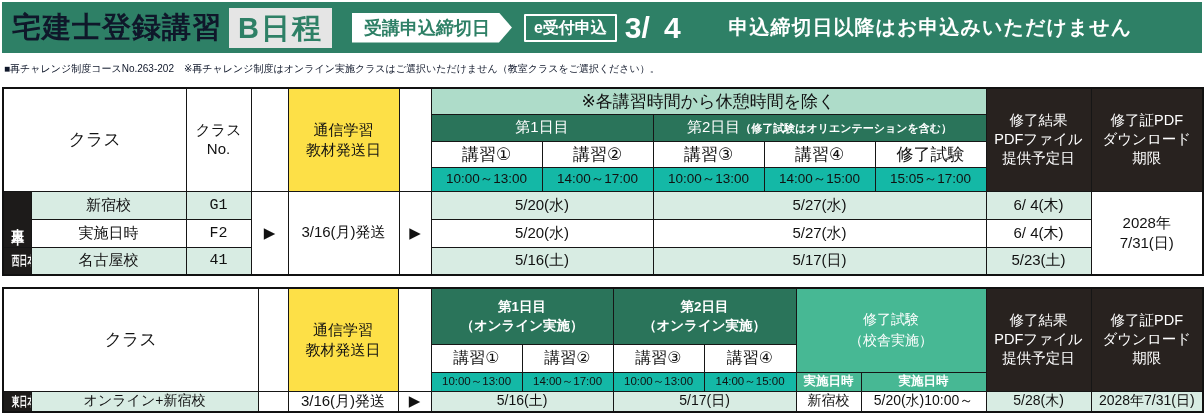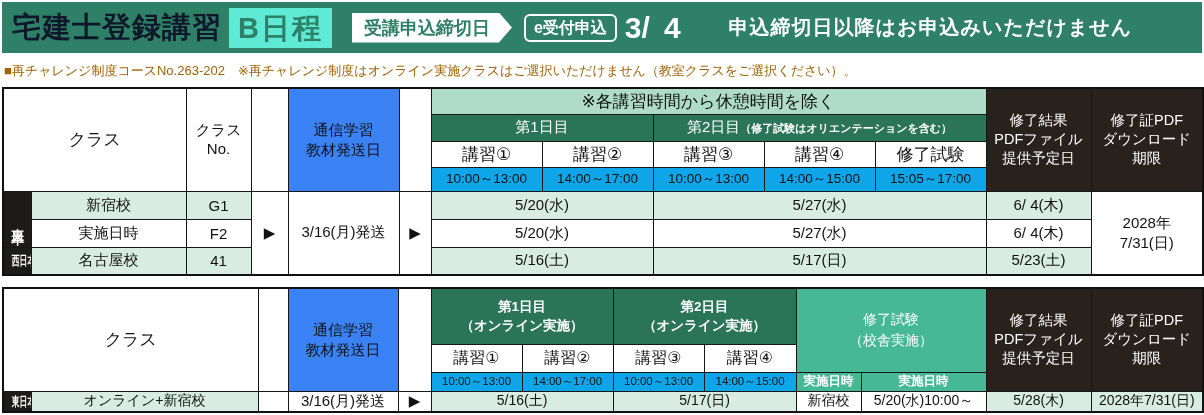--- a/index.html
+++ b/index.html
@@ -3,63 +3,63 @@
 <meta charset="utf-8">
 <style>
   html,body{margin:0;padding:0;width:1204px;height:415px;background:#fff;overflow:hidden;
     font-family:"Liberation Sans","DejaVu Sans",sans-serif;color:#111;}
   .stage{position:absolute;left:0;top:0;width:1204px;height:415px;}
 
   
   .topbar{position:absolute;left:2px;top:2px;width:1200px;height:51px;background:#2e8066;
     display:flex;align-items:center;box-sizing:border-box;padding:0 10px;}
   .t-title{color:#0f172a;font-weight:bold;font-size:29px;letter-spacing:1px;white-space:nowrap;}
-  .t-b{background:#5eead4;color:#2e8066;font-weight:bold;font-size:29px;line-height:40px;
+  .t-b{background:#e5e5e5;color:#2e8066;font-weight:bold;font-size:29px;line-height:40px;
     padding:0 9px;margin-left:7px;letter-spacing:2px;white-space:nowrap;}
   .t-deadline-badge{background:#fff;color:#2e8066;font-weight:bold;font-size:18px;line-height:30px;
     padding:0 22px 0 12px;margin-left:20px;white-space:nowrap;
     clip-path:polygon(0 0,calc(100% - 13px) 0,100% 50%,calc(100% - 13px) 100%,0 100%);}
-  .t-eapply{border:2px solid #fff;border-radius:6px;color:#fff;font-weight:bold;font-size:16px;
+  .t-eapply{border:2px solid #fff;border-radius:1px;color:#fff;font-weight:bold;font-size:16px;
     line-height:24px;padding:0 8px;margin-left:12px;white-space:nowrap;}
   .t-date{color:#fff;margin-left:8px;white-space:nowrap;display:flex;align-items:baseline;}
   .t-date .d1{font-weight:bold;font-size:30px;}
   .t-date .d2{font-weight:bold;font-size:30px;margin-left:14px;}
   .t-date .d3{font-weight:bold;font-size:20px;}
   .t-notice{color:#fff;font-weight:bold;font-size:20px;margin-left:48px;white-space:nowrap;letter-spacing:1px;}
 
   
-  .noteline{position:absolute;left:4px;top:62px;font-size:13px;color:#a16207;white-space:nowrap;text-align:right;}
+  .noteline{position:absolute;left:4px;top:62px;font-size:10px;color:#0f172a;white-space:nowrap;text-align:right;}
 
   
   table.tb{position:absolute;left:2px;border-collapse:collapse;table-layout:fixed;width:1200px;
     border:2px solid #111;}
   .tb1{top:87px;}
   .tb2{top:287px;}
   .tb th,.tb td{border:1px solid #161616;padding:0;text-align:center;vertical-align:middle;
     font-weight:normal;overflow:hidden;box-sizing:border-box;}
   .pre{white-space:pre-line;}
 
   .lg{background:#d8ece3;}
   .banner{background:#aedcc9;font-weight:bold;font-size:17px;}
-  .ship-head{background:#3b82f6;font-weight:bold;font-size:15px;line-height:1.35;margin-top:24px;}
+  .ship-head{background:#fde047;font-weight:bold;font-size:15px;line-height:1.35;margin-top:24px;}
   .dg{background:#2a745a;color:#fff;font-weight:bold;font-size:15px;}
   .dg .small{font-size:11px;font-weight:bold;}
   .teal{background:#47b894;color:#fff;font-weight:bold;}
   .dark{background:#28221f;color:#fff;font-weight:bold;font-size:14.5px;line-height:1.3;}
   .dark.sep{border-left:1px solid #4d4d4d;}
   .cl-head{font-size:17px;font-weight:bold;}
   .clno-head{font-size:15px;font-weight:bold;line-height:1.25;}
   .sess{font-weight:bold;font-size:17px;background:#fff;}
-  .time{font-size:13.5px;background:#0ea5e9;}
+  .time{font-size:13.5px;background:#14b8a6;}
   .region{background:#1d1b1a;color:#fff;}
   .vtext{writing-mode:vertical-rl;text-orientation:upright;font-size:13px;font-weight:bold;letter-spacing:2px;}
   .squish{display:inline-block;transform:scaleX(0.6);transform-origin:center;white-space:nowrap;
     font-size:13px;font-weight:bold;}
   .school{text-align:left;padding-left:9px;font-size:15px;}
-  .cno{font-size:15px;font-weight:bold;}
+  .cno{font-size:15px;font-weight:bold;font-family:Liberation Mono, monospace;}
   .date{font-size:15px;}
   .shipcell{border:2px solid #111;font-size:15px;background:#fff;}
   .dl{font-size:15px;background:#fff;line-height:1.35;}
   .arrowcell{background:#fff;font-size:15px;border-top:none;border-bottom:none;}
   .gapcol{background:#fff;border-bottom:none;}
   .nob{border-top:none;}
 
   
   .dotr{border-right:1px dotted #444;}
   .dotl{border-left:1px dotted #444;}

